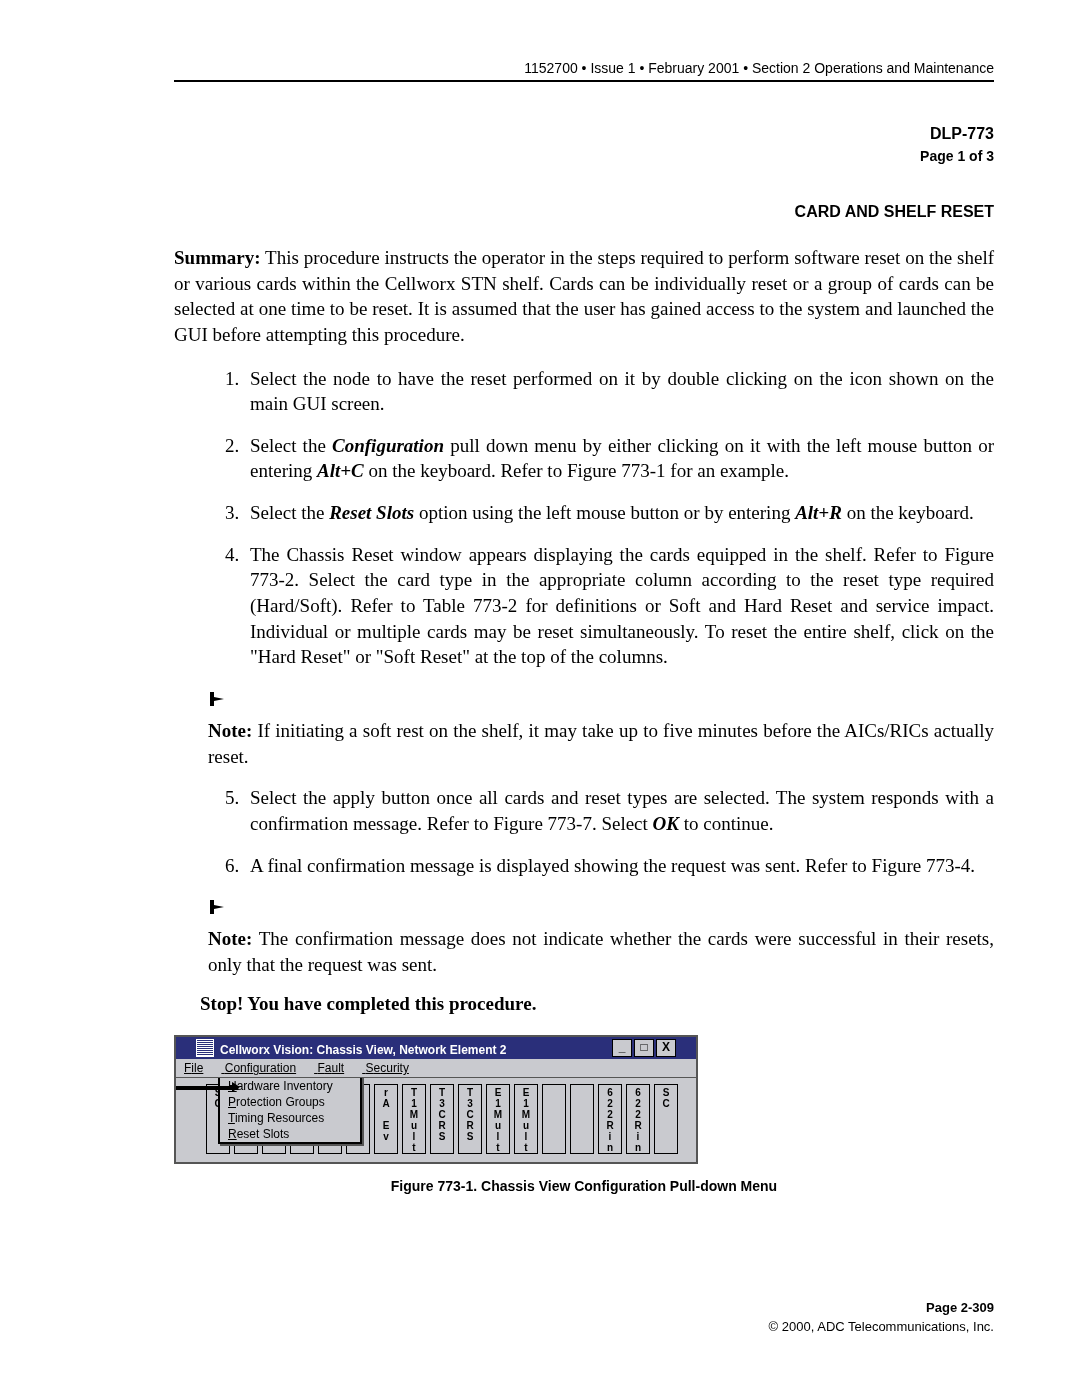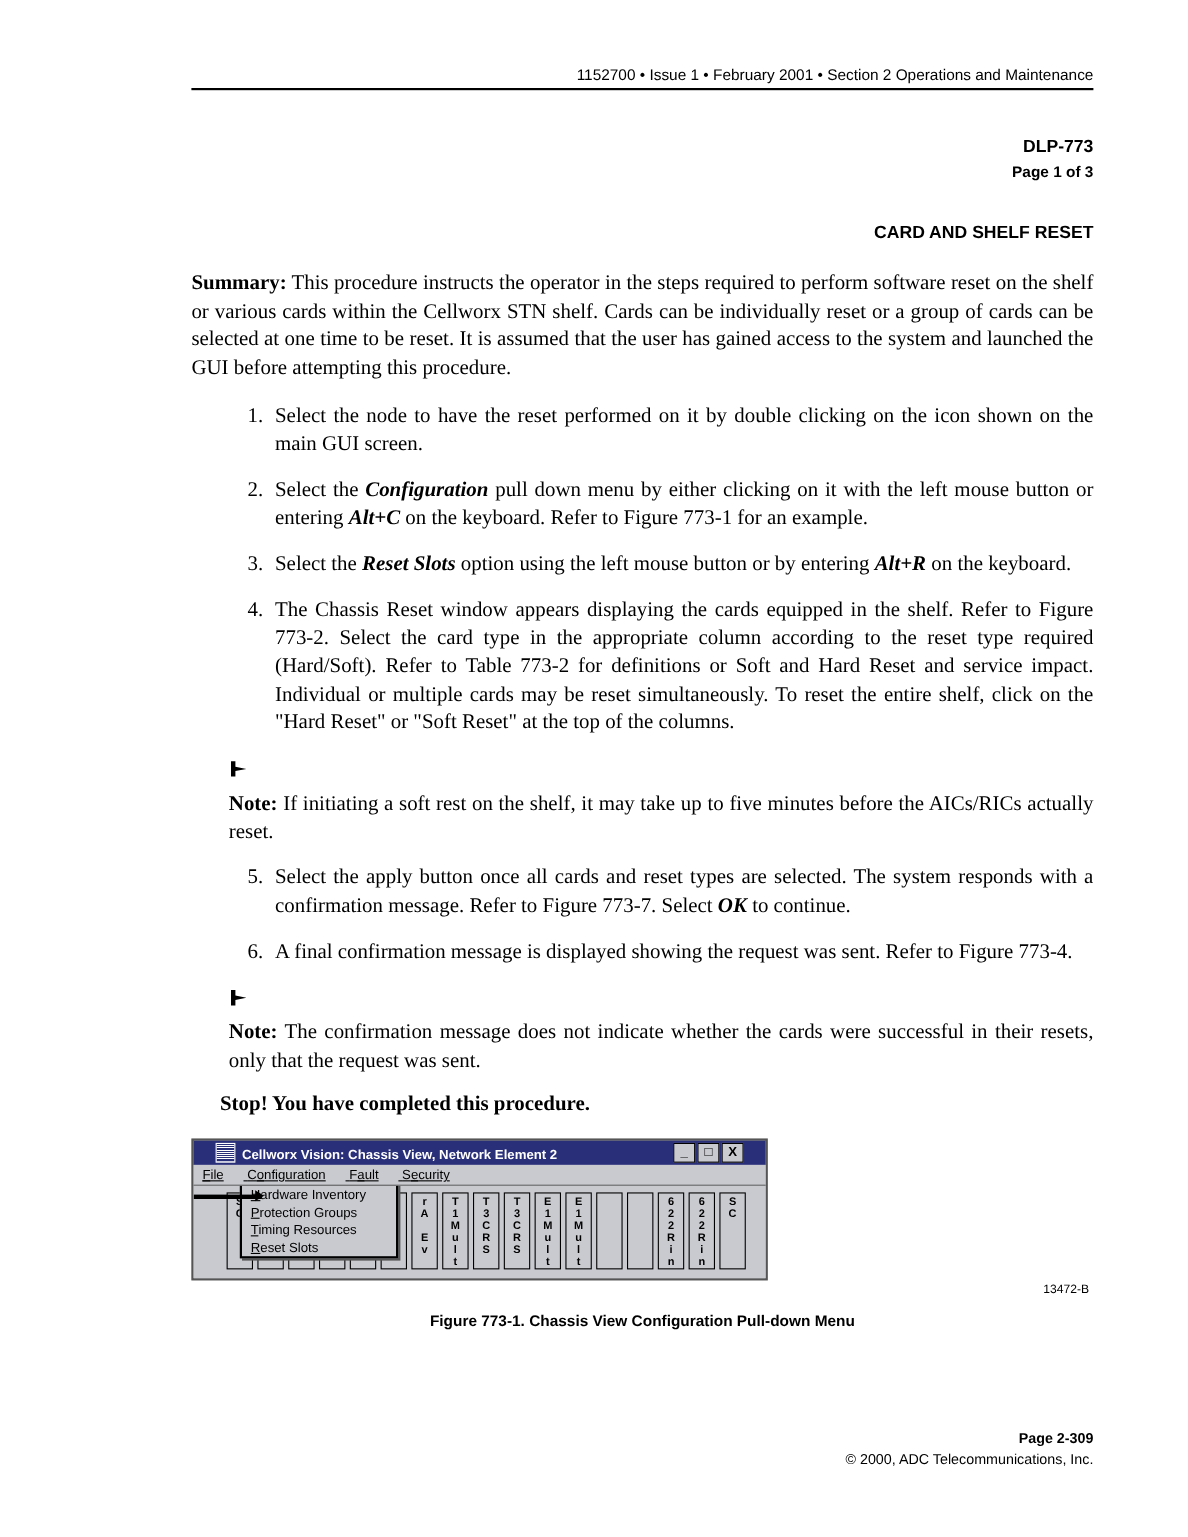--- a/index.html
+++ b/index.html
@@ -372,21 +372,20 @@
             </div>
           <div class="dropdown">
             <div class="dd-arrowline"></div>
             <div><u>H</u>ardware Inventory</div>
             <div><u>P</u>rotection Groups</div>
             <div><u>T</u>iming Resources</div>
             <div><u>R</u>eset Slots</div>
           </div>
         </div>
       </div>
-      <div class="fig-id">13472-B</div>
       <div class="fig-caption">Figure 773-1. Chassis View Configuration Pull-down Menu</div>
     </div>
   </div>
 
   <div class="footer">
     <div class="pg">Page 2-309</div>
     <div>© 2000, ADC Telecommunications, Inc.</div>
   </div>
 
 </div>

